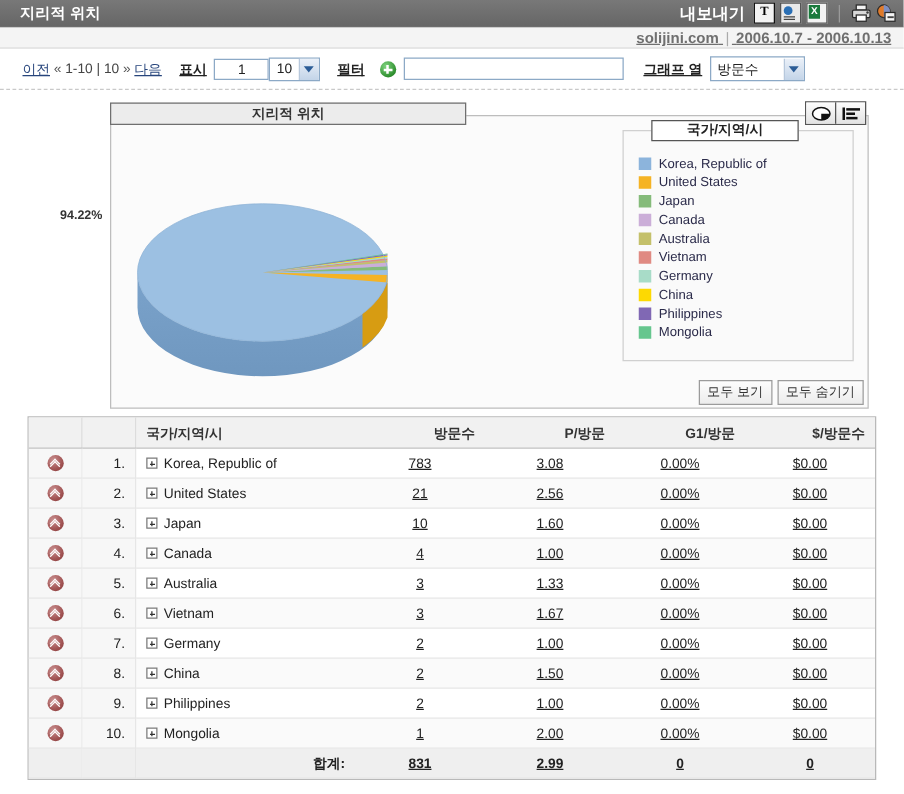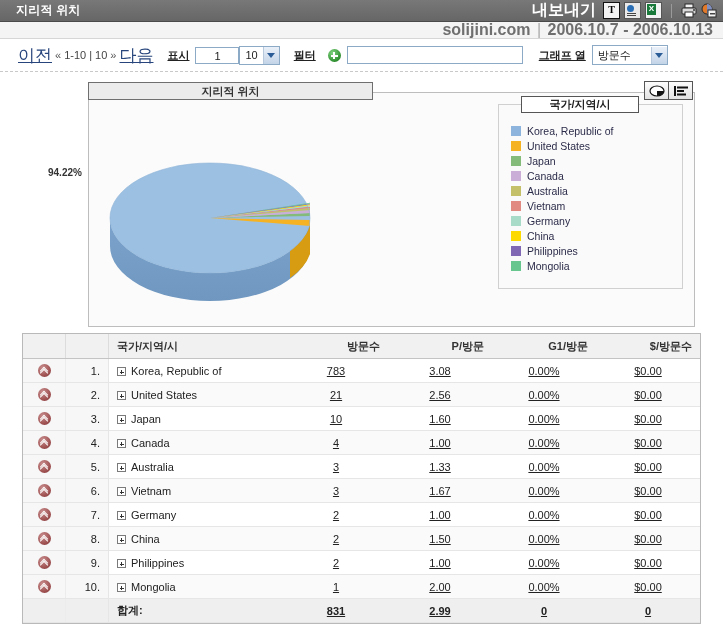--- a/index.html
+++ b/index.html
@@ -33,21 +33,21 @@
     letter-spacing: .2px;
     flex: 1;
   }
   .titlebar .right {
     display: flex;
     align-items: center;
     gap: 4px;
   }
   .export-label {
     color: #fff;
-    font-size: 16px;
+    font-size: 13px;
     font-weight: bold;
     margin-right: 3px;
   }
   .ic {
     width: 15px; height: 15px;
     display: inline-block;
     position: relative;
     cursor: pointer;
     flex: 0 0 auto;
   }
@@ -121,40 +121,41 @@
     background: #f4f4f4;
     border-bottom: 1px solid #d6d6d6;
     display: flex;
     align-items: center;
     justify-content: flex-end;
     padding-right: 10px;
     box-sizing: border-box;
   }
   .subbar .meta {
     color: #6f6f6f;
-    font-size: 16px;
-    font-weight: bold;
+    font-size: 12px;
+    font-weight: bold;
+    text-decoration: underline;
   }
   .subbar .meta .sep { color: #aaa; font-weight: normal; padding: 0 2px;}
 
   
   .controlbar {
     height: 33px;
     background: #ffffff;
     display: flex;
     align-items: center;
     padding: 0 12px 0 18px;
     box-sizing: border-box;
     border-bottom: 1px dashed #c9c9c9;
     gap: 0px;
   }
   .lnk {
     color: #27457c;
     text-decoration: underline;
-    font-size: 17px;
+    font-size: 11px;
     cursor: pointer;
     font-weight: normal;
   }
   .chev {
     color: #555;
     font-size: 11px;
     padding: 0 3px;
   }
   .pagerange {
     color: #444;
@@ -440,21 +441,21 @@
   .expand:after  { left: 3px; top: 2px; width: 1px; height: 4px; }
   tr.totals td {
     background: #efefef !important;
     border-top: 1px solid #bdbdbd;
     border-bottom: none;
     font-weight: bold;
     height: 22px;
     color: #222;
   }
   tr.totals td.c-icon, tr.totals td.c-rank { background: #efefef !important; }
-  .tot-label { text-align: left; font-weight: bold; }
+  .tot-label { text-align: right; font-weight: bold; }
 </style>
 </head>
 <body>
 
 <div class="titlebar">
   <div class="ttl">지리적 위치</div>
   <div class="right">
     <span class="export-label">내보내기</span>
     <span class="ic ic-t">T</span>
     <span class="ic ic-web"></span>
@@ -605,20 +606,24 @@
         <span class="legend-sw" style="background:#8068b4"></span>
         <span class="legend-txt">Philippines</span>
       </div>
       <div class="legend-item">
         <span class="legend-sw" style="background:#66c68e"></span>
         <span class="legend-txt">Mongolia</span>
       </div>
     </div>
   </div>
 
+  <div class="chart-footer">
+    <div class="smallbtn">모두 보기</div>
+    <div class="smallbtn">모두 숨기기</div>
+  </div>
 </div>
 
 <div class="tablewrap">
   <table class="dt">
     <thead>
       <tr>
         <th class="h-idx"></th>
         <th class="h-num"></th>
         <th class="h-name">국가/지역/시</th>
         <th class="h-val">방문수</th>

